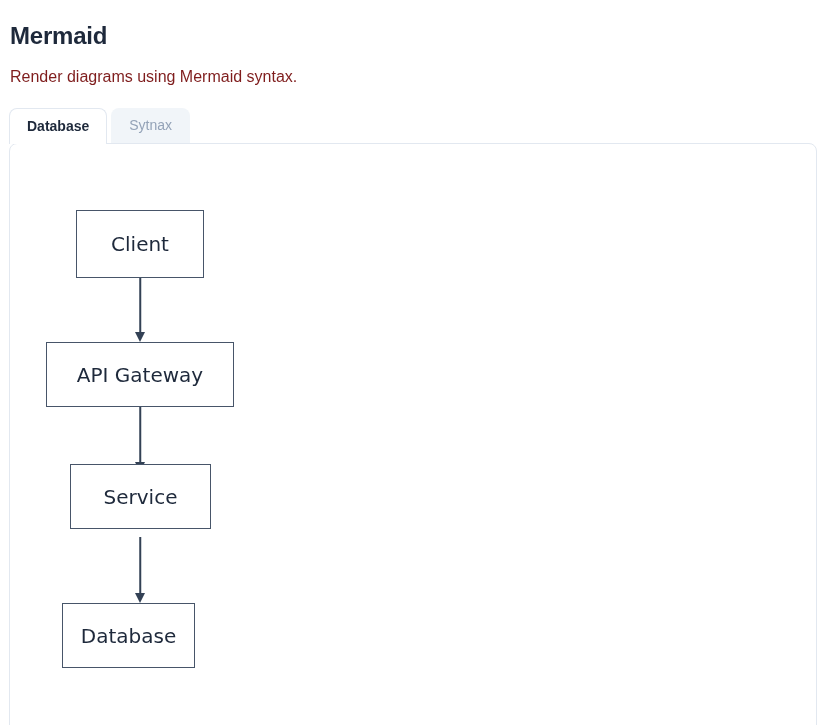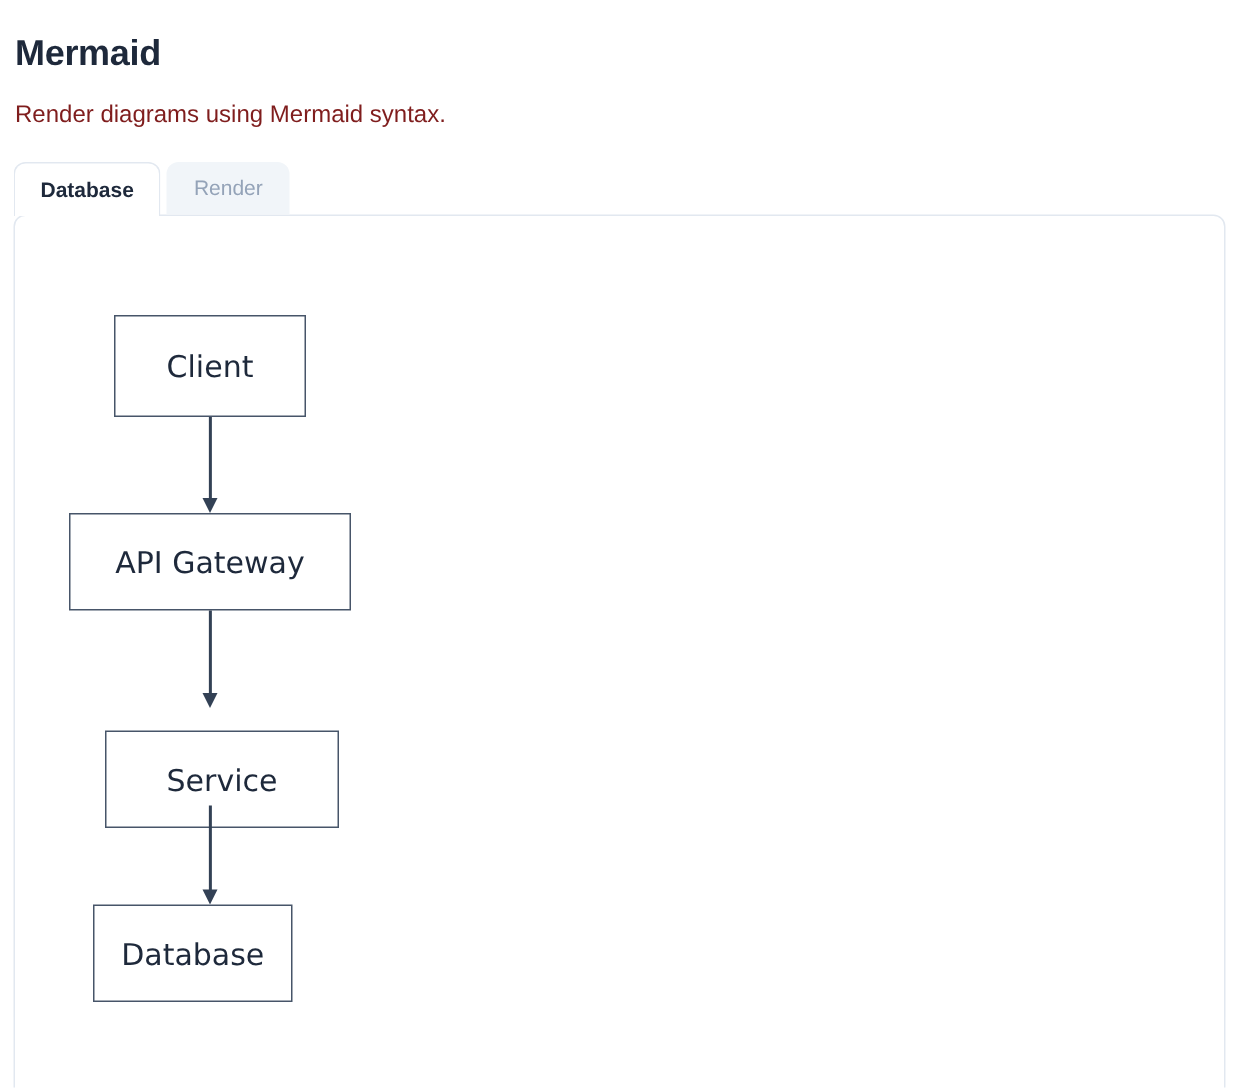--- a/index.html
+++ b/index.html
@@ -112,21 +112,21 @@
 <body>
 
 <div class="wrap">
 
   <h1 class="page-title">Mermaid</h1>
 
   <p class="page-subtitle">Render diagrams using Mermaid syntax.</p>
 
   <div class="tabs">
     <div class="tab active">Database</div>
-    <div class="tab inactive">Render</div>
+    <div class="tab inactive">Sytnax</div>
   </div>
 
   <div class="card">
 
     <div class="node" style="left:66px; top:66px; width:128px; height:68px;">
       <span>Client</span>
     </div>
 
     <div class="arrow" style="left:124px; top:134px; height:64px;">
       <div class="shaft"></div>
@@ -135,21 +135,21 @@
 
     <div class="node" style="left:36px; top:198px; width:188px; height:65px;">
       <span>API Gateway</span>
     </div>
 
     <div class="arrow" style="left:124px; top:263px; height:65px;">
       <div class="shaft"></div>
       <div class="head"></div>
     </div>
 
-    <div class="node" style="left:60px; top:343px; width:156px; height:65px;">
+    <div class="node" style="left:60px; top:320px; width:141px; height:65px;">
       <span>Service</span>
     </div>
 
     <div class="arrow" style="left:124px; top:393px; height:66px;">
       <div class="shaft"></div>
       <div class="head"></div>
     </div>
 
     <div class="node" style="left:52px; top:459px; width:133px; height:65px;">
       <span>Database</span>

